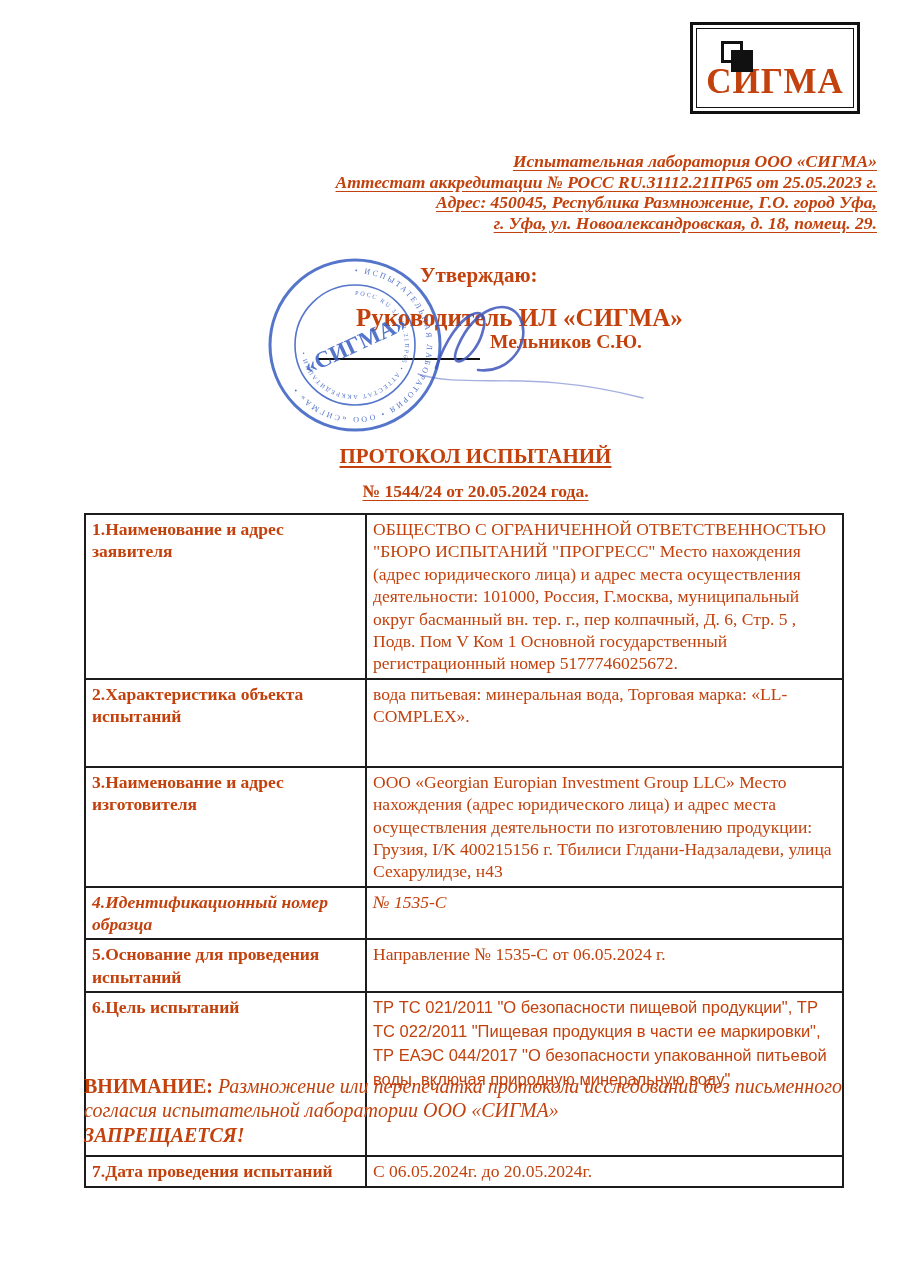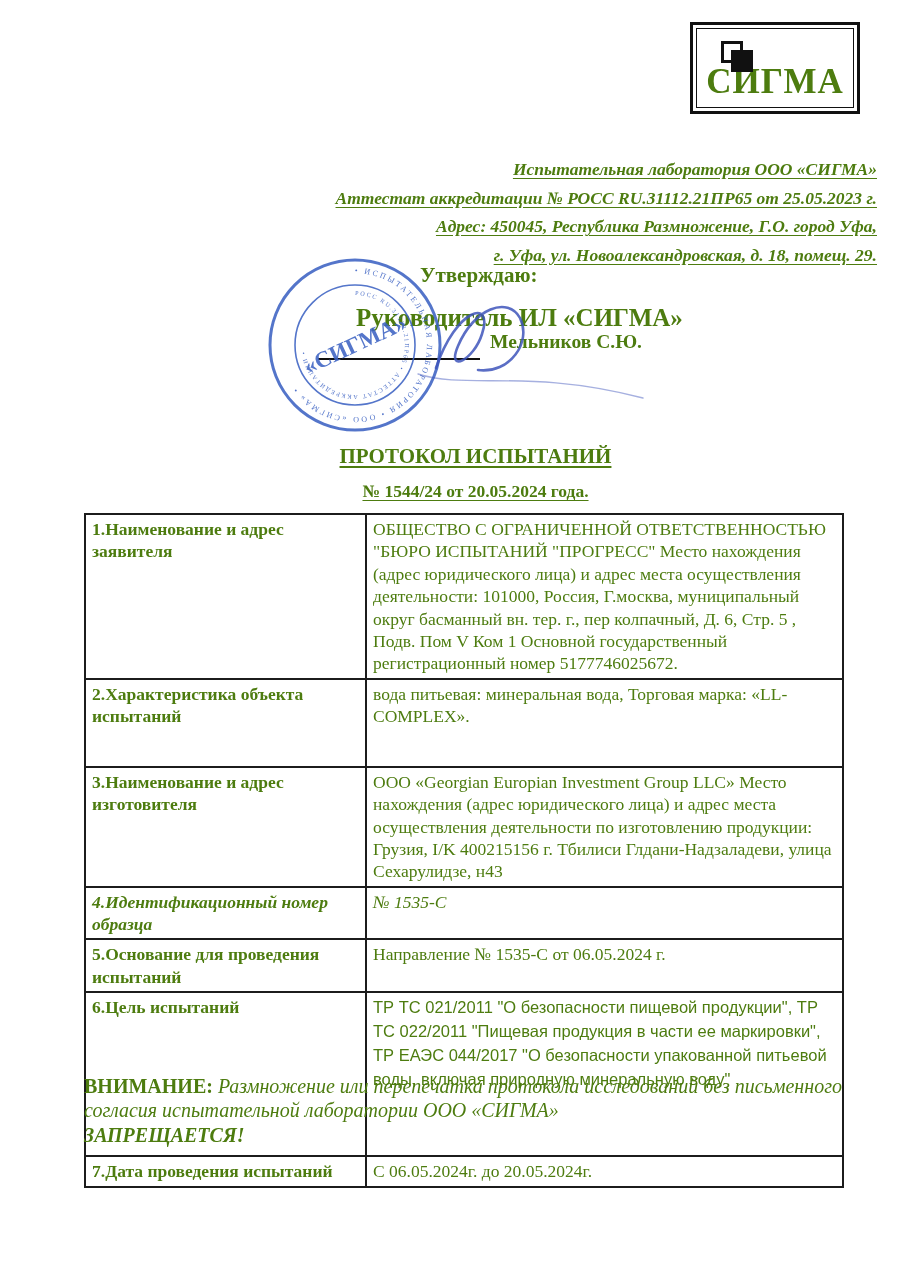--- a/index.html
+++ b/index.html
@@ -1,19 +1,19 @@
 <!DOCTYPE html>
 <html><head>
 <meta charset="utf-8">
 <style>
   * { margin:0; padding:0; box-sizing:border-box; }
   html,body { background:#ffffff; }
   .page {
     position:relative; width:907px; height:1280px; margin:0 auto;
-    background:#ffffff; color:#4d7c0f;
+    background:#ffffff; color:#c2410c;
     font-family:"Liberation Serif", serif; overflow:hidden;padding-left:41px;
   }
 
   
   .logo-box {
     position:absolute; left:690px; top:22px; width:170px; height:92px;
     border:3px solid #111; padding:3px;
   }
   .logo-inner {
     width:100%; height:100%; border:1px solid #111; position:relative;
@@ -22,21 +22,21 @@
   .logo-icon { position:absolute; left:24px; top:12px; width:46px; height:44px; }
   .logo-sq-outline { position:absolute; left:0; top:0; width:22px; height:22px; border:3px solid #111; background:#fff; }
   .logo-sq-fill { position:absolute; left:10px; top:9px; width:22px; height:22px; background:#111; }
   .logo-text { font-weight:bold; font-size:35px; letter-spacing:1px; line-height:1; padding-bottom:8px; }
 
   
   .letterhead {
     position:absolute; right:30px; top:151px; text-align:right;
     font-weight:bold; font-style:italic; font-size:17.5px; line-height:20.5px;
   }
-  .letterhead div { text-decoration:underline; text-underline-offset:3px;margin-top:8px; }
+  .letterhead div { text-decoration:underline; text-underline-offset:3px; }
 
   
   .approve-heading { position:absolute; left:420px; top:263px; font-weight:bold; font-size:21px;text-align:right; }
   .approve-role { position:absolute; left:356px; top:304px; font-weight:bold; font-size:25px; }
   .sig-line { position:absolute; left:318px; top:338px; width:162px; height:22px; border-bottom:2px solid #111; }
   .approve-name { position:absolute; left:490px; top:331px; font-weight:bold; font-size:19.5px; }
   .stamp { position:absolute; left:266px; top:256px; width:178px; height:178px; opacity:.88; }
   .signature { position:absolute; left:408px; top:290px; width:250px; height:115px; opacity:.85; }
 
   

